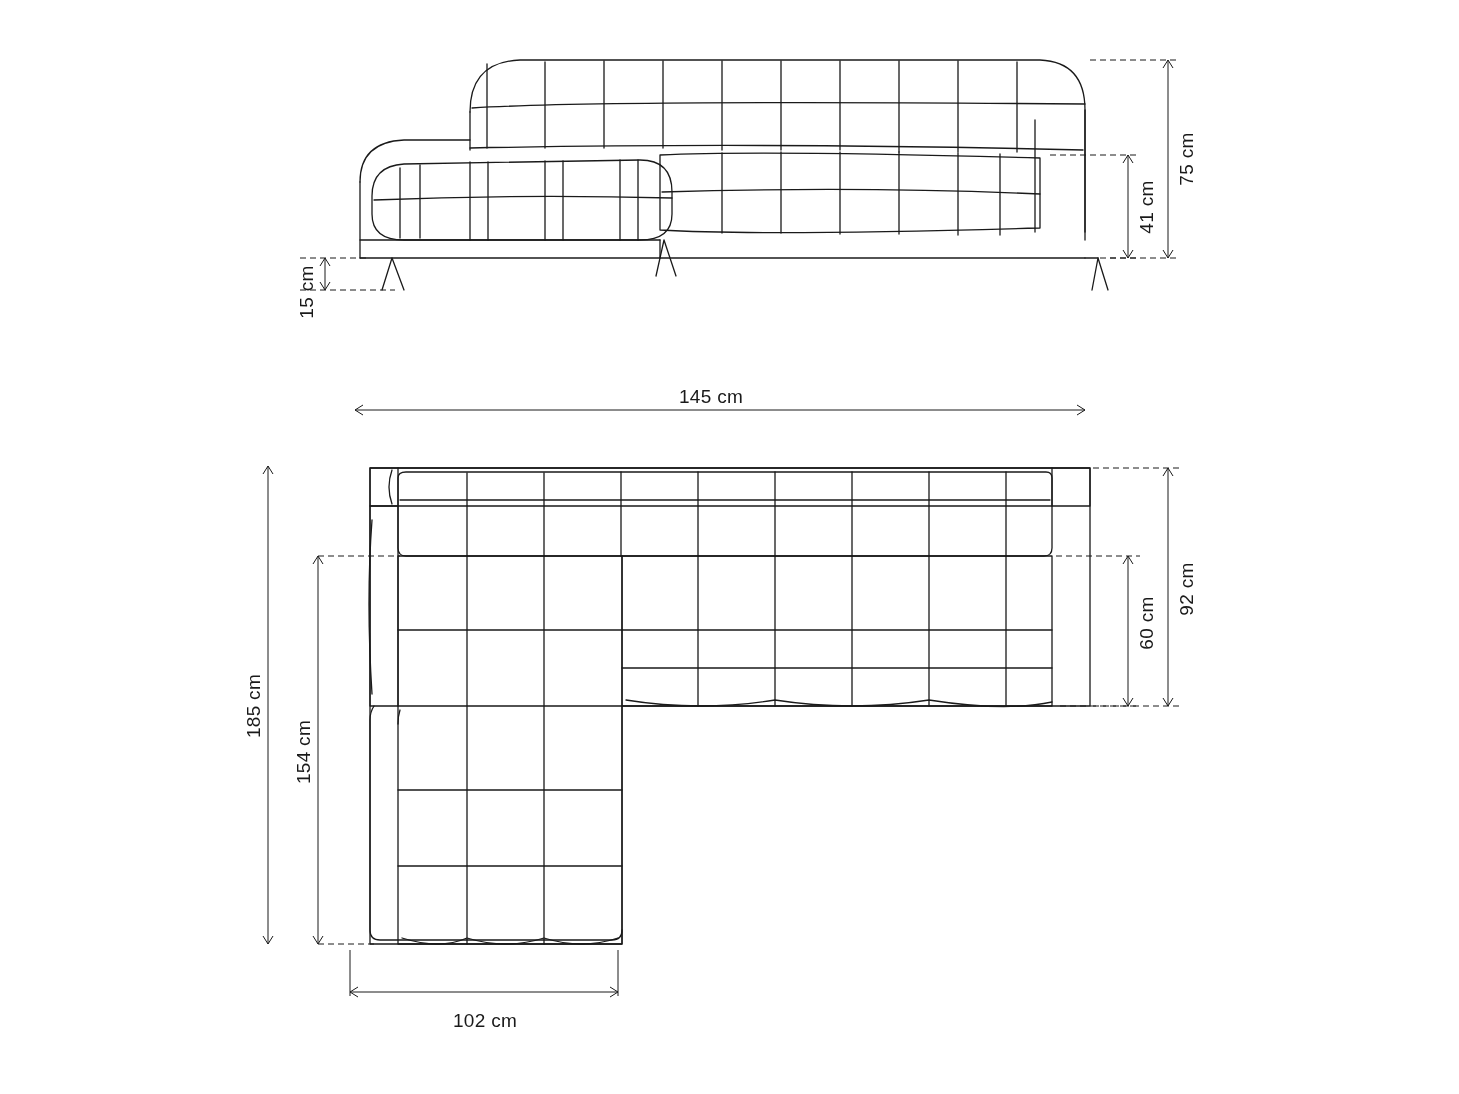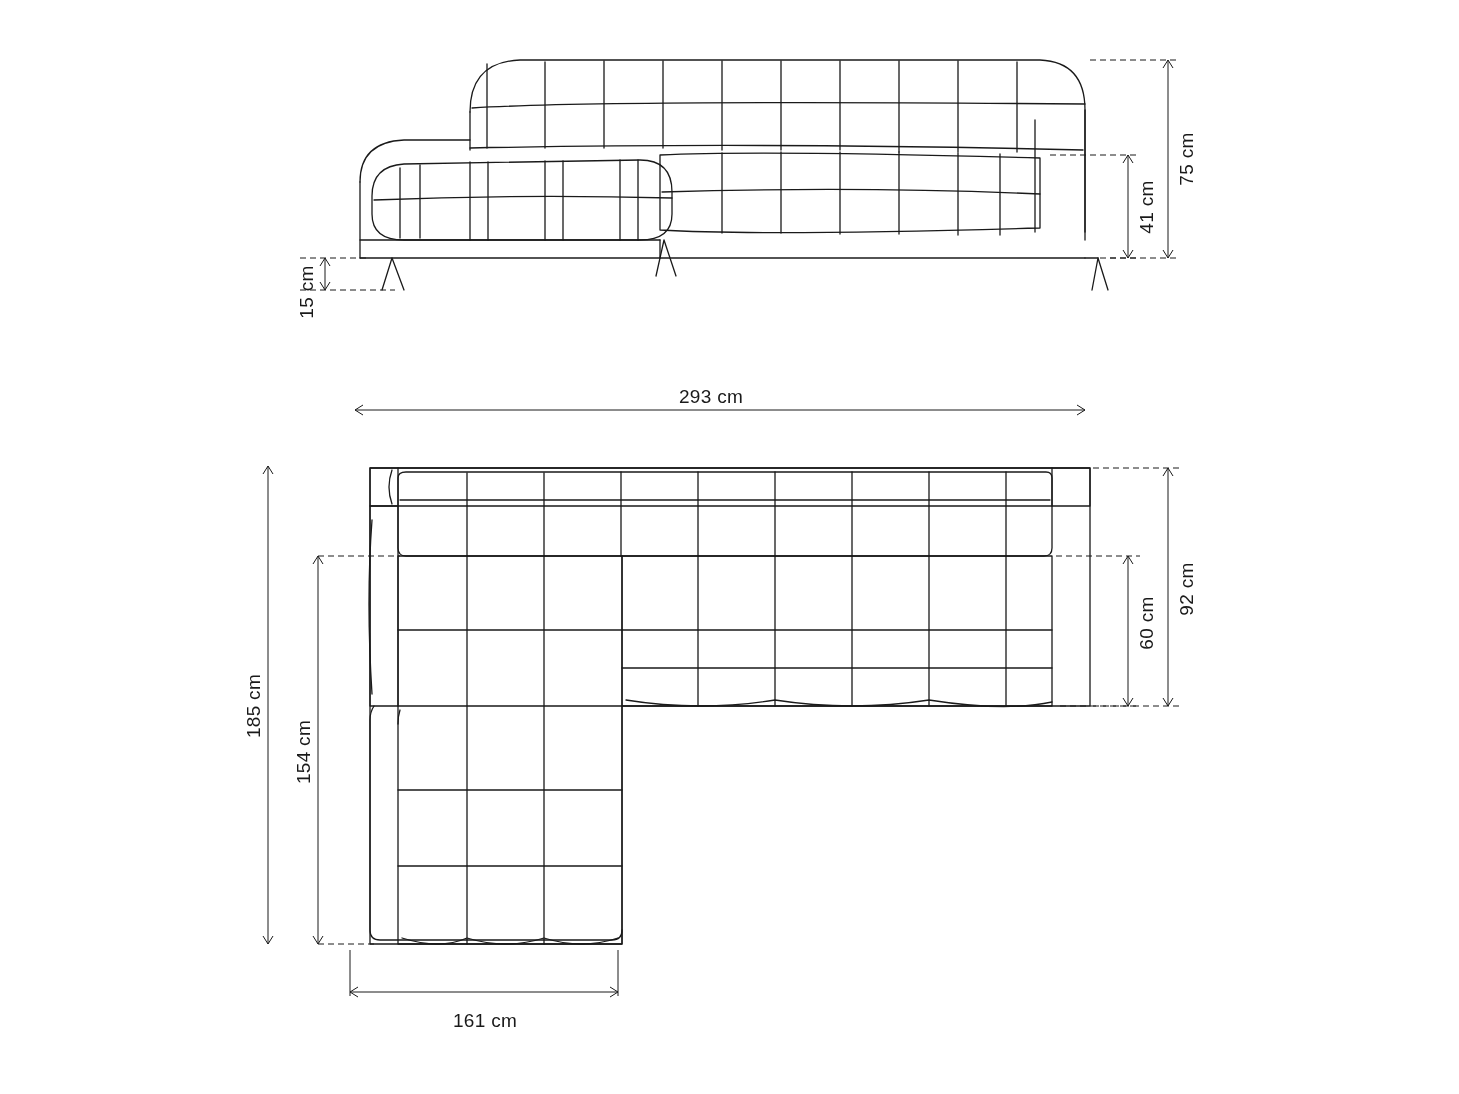--- a/index.html
+++ b/index.html
@@ -169,25 +169,25 @@
       <path d="M618 950 L618 996"></path>
     </g>
   </svg>
 
   <div class="dim-label vertical" style="left: 1160px; top: 148px;">75 cm</div>
 
   <div class="dim-label vertical" style="left: 1120px; top: 196px;">41 cm</div>
 
   <div class="dim-label vertical" style="left: 280px; top: 281px;">15 cm</div>
 
-  <div class="dim-label" style="left: 679px; top: 386px;">293 cm</div>
+  <div class="dim-label" style="left: 679px; top: 386px;">145 cm</div>
 
   <div class="dim-label vertical" style="left: 222px; top: 695px;">185 cm</div>
 
   <div class="dim-label vertical" style="left: 272px; top: 741px;">154 cm</div>
 
   <div class="dim-label vertical" style="left: 1160px; top: 578px;">92 cm</div>
 
   <div class="dim-label vertical" style="left: 1120px; top: 612px;">60 cm</div>
 
-  <div class="dim-label" style="left: 453px; top: 1010px;">161 cm</div>
+  <div class="dim-label" style="left: 453px; top: 1010px;">102 cm</div>
 
 </div>
 
 </body></html>

